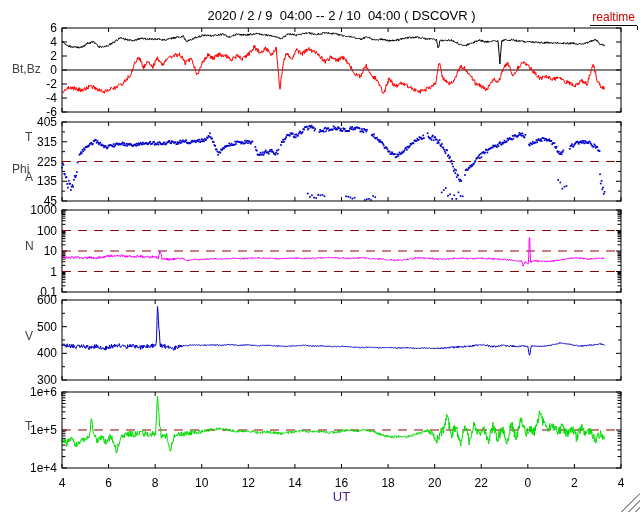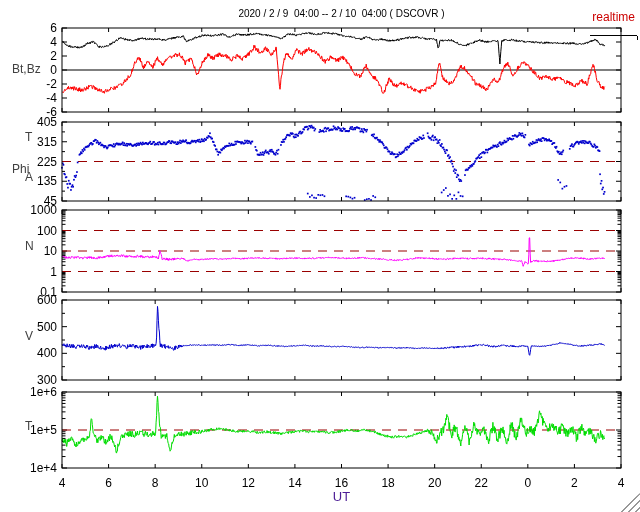--- a/index.html
+++ b/index.html
@@ -1,23 +1,23 @@
 <!DOCTYPE html>
 <html><head>
 <meta charset="utf-8">
 <style>
   html,body{margin:0;padding:0;background:#fff;}
   #screen{position:relative;width:640px;height:512px;background:#ffffff;overflow:hidden;
           font-family:"Liberation Sans",sans-serif;}
   #plot{position:absolute;left:0;top:0;}
   svg text{font-family:"Liberation Sans",sans-serif;font-size:12px;fill:#000;}
   .lbl{position:absolute;font-size:12px;color:#404040;white-space:pre;}
-  #title{position:absolute;left:62px;top:8px;width:559px;text-align:center;font-size:10px;color:#000;}
+  #title{position:absolute;left:62px;top:8px;width:559px;text-align:center;font-size:13px;color:#000;}
   #realtime{position:absolute;right:3px;top:10px;font-size:12px;color:#cc0000;
-            border-bottom:1px solid #000;padding:0 2px 11px 2px;cursor:pointer;}
+            border-bottom:1px solid #000;padding:0 2px 1px 2px;cursor:pointer;}
   #realtime .rt-tick{position:absolute;right:-1px;bottom:-5px;width:1px;height:4px;background:#000;}
   #ut{position:absolute;left:62px;top:489px;width:559px;text-align:center;font-size:13px;color:#4c1d95;}
   #grip{position:absolute;right:0;bottom:0;width:22px;height:19px;
         background:repeating-linear-gradient(135deg,#989898 0 1.6px,transparent 1.6px 5px);
         clip-path:polygon(100% 0,0 100%,100% 100%);}
 </style>
 </head>
 <body>
 
 <div id="screen">

